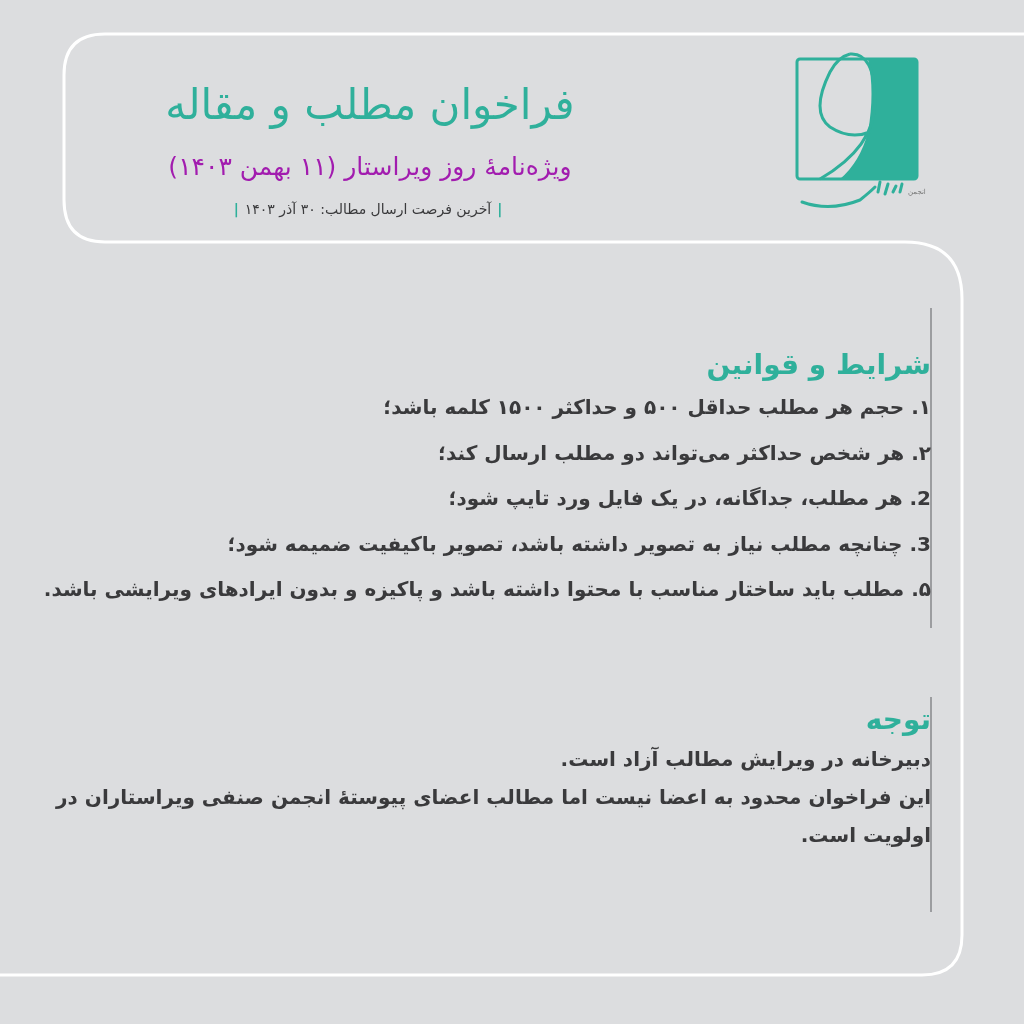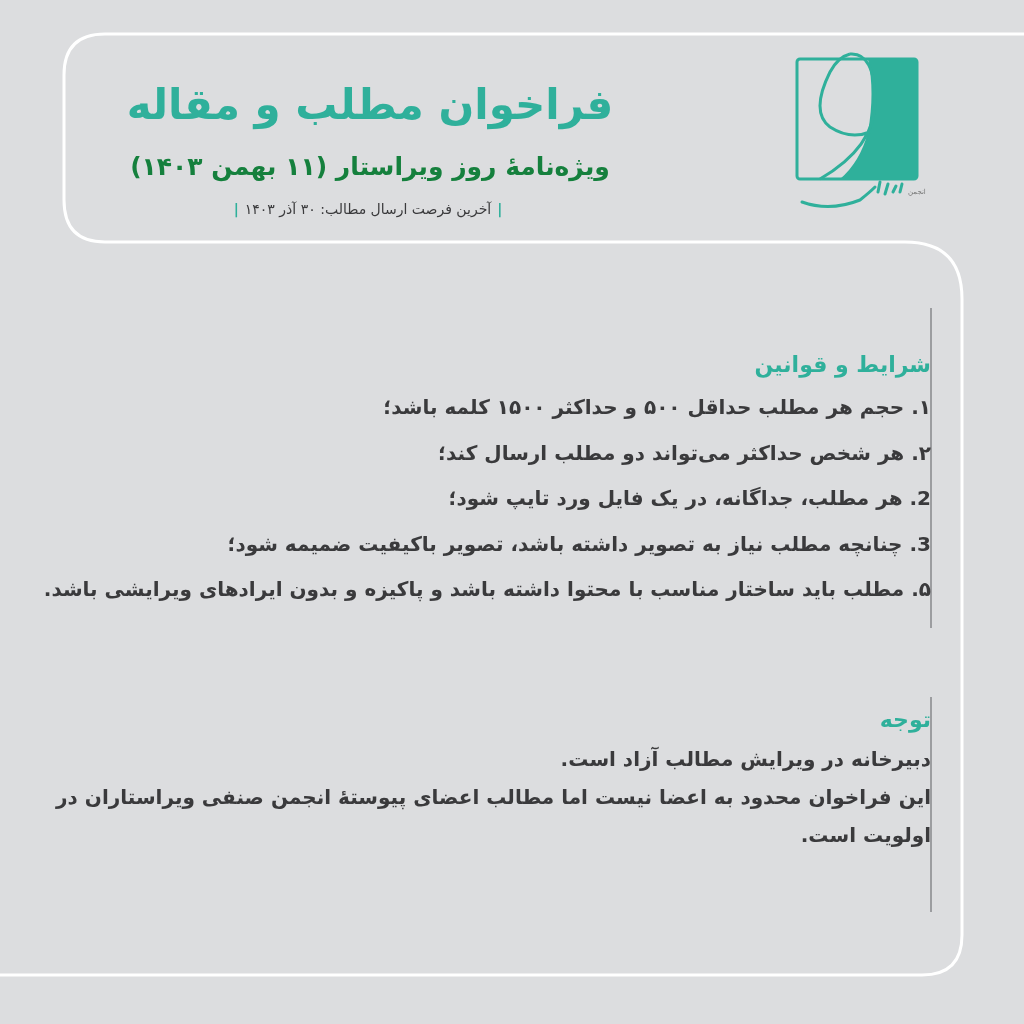--- a/index.html
+++ b/index.html
@@ -9,40 +9,40 @@
       position: relative;
       font-family: "DejaVu Sans", sans-serif;
     }
     .frame { position: absolute; left: 0; top: 0; width: 1024px; height: 1024px; pointer-events: none; }
     .header-box {
       position: absolute; left: 60px; top: 30px; width: 620px; height: 200px;
       direction: rtl; text-align: center;
     }
     .title {
       position: absolute; right: 0; left: 0; top: 50px;
-      color: #2fb09b; font-weight: bold; font-size: 42px; line-height: 50px;
+      color: #2fb09b; font-weight: normal; font-size: 42px; line-height: 50px;
     }
     .subtitle {
       position: absolute; right: 0; left: 0; top: 120px;
-      color: #15803d; font-weight: bold; font-size: 25px; line-height: 34px;
+      color: #a21caf; font-weight: normal; font-size: 25px; line-height: 34px;
     }
     .deadline {
       position: absolute; right: 4px; left: 0; top: 168px;
       color: #3a3a3c; font-size: 14px; line-height: 22px;
     }
     .deadline .bar { color: #2fb09b; font-weight: bold; margin: 0 6px; }
     .logo { position: absolute; left: 790px; top: 52px; width: 140px; height: 165px; }
     .section {
       position: absolute; right: 93px; direction: rtl; text-align: right;
       color: #3a3a3c;
     }
     .vline { position: absolute; left: 930px; width: 2px; background: #9c9da0; }
     .rules { top: 345px; width: 880px; }
     .section h2 {
-      margin: 0; color: #2fb09b; font-weight: bold; font-size: 22px; line-height: 40px;
+      margin: 0; color: #2fb09b; font-weight: bold; font-size: 28px; line-height: 40px;
     }
     .rules ol { list-style: none; margin: 0; padding: 0; text-align: right; }
     .rules li { font-size: 20px; font-weight: bold; line-height: 45.5px; white-space: nowrap; }
     .note { top: 700px; width: 880px; }
     .note p { margin: 0; font-size: 20px; font-weight: bold; line-height: 38px; }
   </style>
 </head>
 <body>
 
 <svg class="frame" viewBox="0 0 1024 1024">

